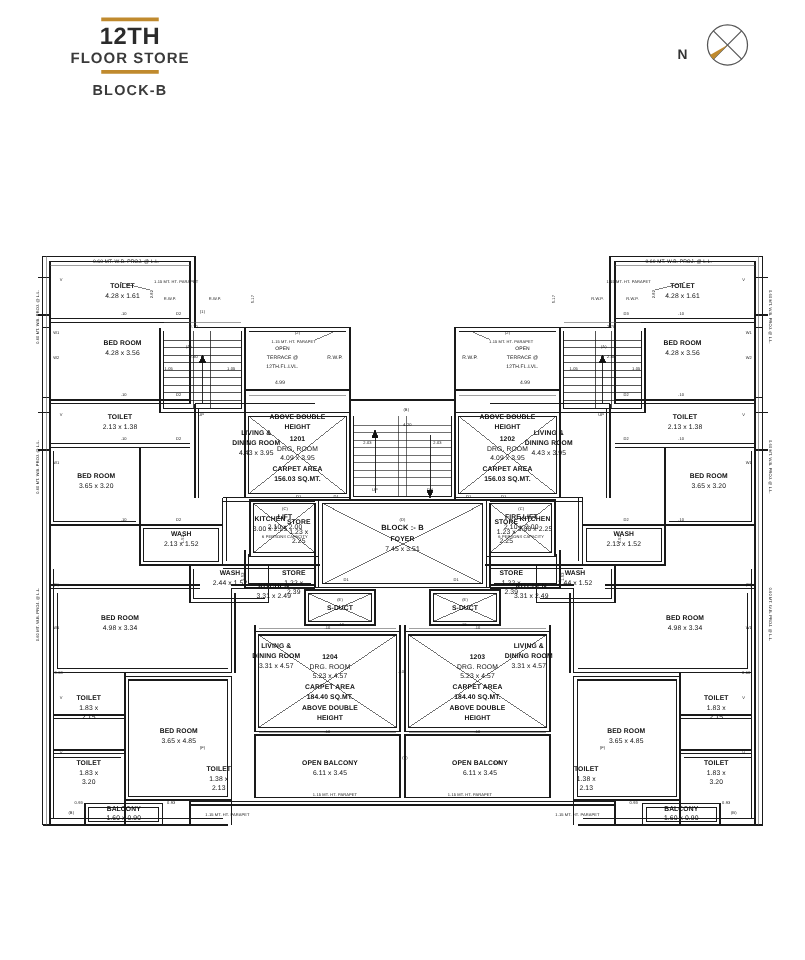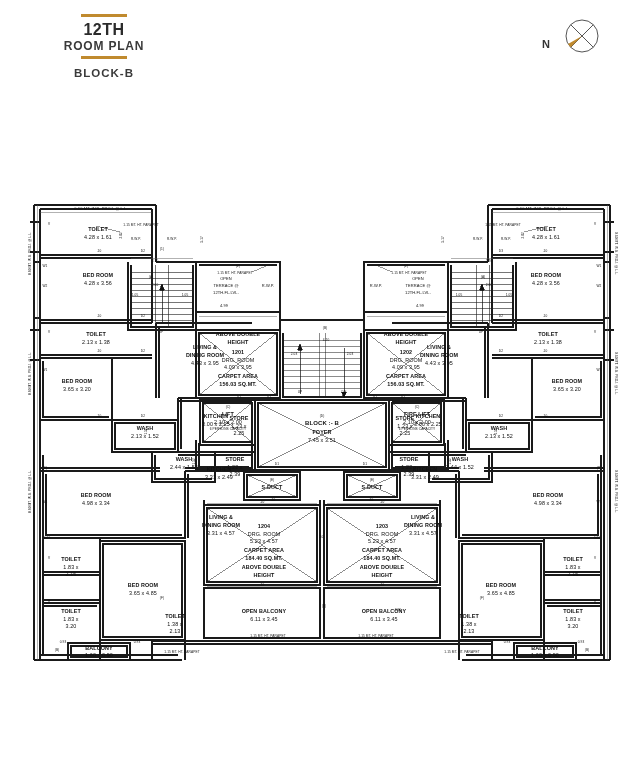--- a/index.html
+++ b/index.html
@@ -10,21 +10,21 @@
     color:#1a1a1a;
     position:relative;
     overflow:hidden;
   }
   #root{position:relative;width:644px;height:768px;}
 
   
   .title-block{position:absolute;left:34px;top:14px;width:140px;text-align:center;}
   .title-rule{width:46px;height:3px;background:#c08a2e;margin:0 auto 3px auto;}
   .title-rule.b{margin:3px auto 0 auto;}
-  .t-main{font-size:16px;font-weight:bold;letter-spacing:.5px;color:#2b2b2b;line-height:19px;}
+  .t-main{font-size:19px;font-weight:bold;letter-spacing:.5px;color:#2b2b2b;line-height:19px;}
   .t-sub{font-size:12px;font-weight:bold;letter-spacing:.8px;color:#3a3a3a;line-height:14px;}
   .t-block{font-size:11.5px;font-weight:bold;letter-spacing:1px;color:#3a3a3a;margin-top:8px;}
 
   
   .compass{position:absolute;left:556px;top:16px;width:46px;height:46px;}
   .compass .n{position:absolute;left:-14px;top:22px;font-size:11px;font-weight:bold;color:#333;}
 
   
   #plan{position:absolute;left:0;top:0;width:644px;height:768px;}
 
@@ -40,21 +40,21 @@
   .dim{font-weight:normal;}
 </style>
 </head>
 <body>
 
 <div id="root">
 
   <div class="title-block">
     <div class="title-rule"></div>
     <div class="t-main">12TH</div>
-    <div class="t-sub">ROOM PLAN</div>
+    <div class="t-sub">FLOOR STORE</div>
     <div class="title-rule b"></div>
     <div class="t-block">BLOCK-B</div>
   </div>
 
   <div class="compass">
     <svg width="46" height="46" viewBox="0 0 46 46">
       <circle cx="26" cy="20" r="16" fill="none" stroke="#555" stroke-width="1"></circle>
       <line x1="14.7" y1="8.7" x2="37.3" y2="31.3" stroke="#555" stroke-width="1"></line>
       <line x1="37.3" y1="8.7" x2="14.7" y2="31.3" stroke="#555" stroke-width="1"></line>
       <polygon points="26,20 12,28 14.7,31.3" fill="#c08a2e"></polygon>

